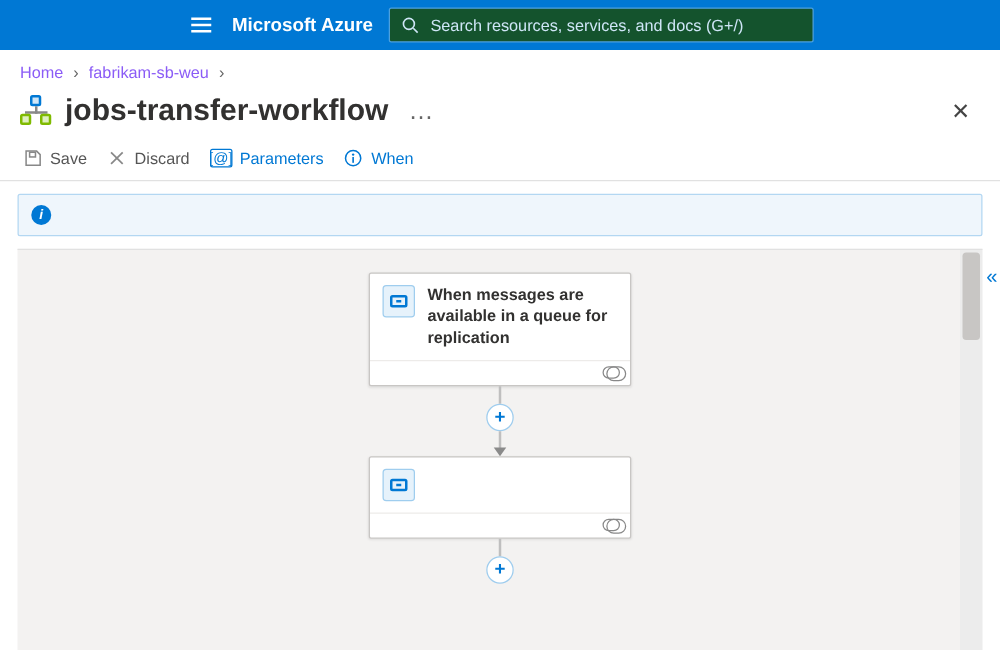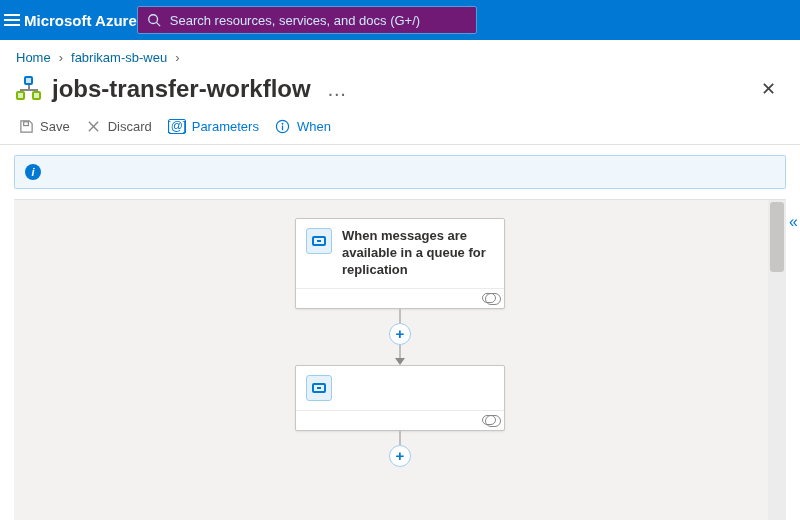--- a/index.html
+++ b/index.html
@@ -1,29 +1,29 @@
 <!DOCTYPE html>
 <html><head>
 <meta charset="utf-8">
 <style>
   * { box-sizing: border-box; margin: 0; padding: 0; font-family: "Segoe UI", Arial, sans-serif; }
   body { width: 800px; height: 520px; overflow: hidden; background: #fff; }
 
   
-  .topbar { height: 40px; background: #0078d4; display: flex; align-items: center; padding: 0 0; gap: 0; }
+  .topbar { height: 40px; background: #0078d4; display: flex; align-items: center; padding: 0 12px; gap: 13px; justify-content: center; }
   .hamburger { width: 24px; height: 24px; display:flex; align-items:center; justify-content:center; cursor:pointer; }
   .hamburger div { width:16px; height:2px; background:#fff; box-shadow: 0 -5px 0 #fff, 0 5px 0 #fff; }
   .brand { color:#fff; font-weight:600; font-size:15px; white-space:nowrap; }
-  .searchbox { flex:0 0 340px; height:28px; background:#701a75; border:1px solid #4ca0de; display:flex; align-items:center; padding:0 8px; gap:8px; border-radius:2px; }
+  .searchbox { flex:0 0 340px; height:28px; background:#14532d; border:1px solid #4ca0de; display:flex; align-items:center; padding:0 8px; gap:8px; border-radius:2px; }
   .searchbox input { flex:1; background:transparent; border:none; outline:none; color:#cfe6f7; font-size:13px; }
   .searchbox input::placeholder { color:#cfe6f7; }
 
   
   .breadcrumb { height:34px; display:flex; align-items:center; padding:0 16px; gap:8px; font-size:13px; }
-  .breadcrumb a { color:#0369a1; text-decoration:none; }
+  .breadcrumb a { color:#8b5cf6; text-decoration:none; }
   .breadcrumb .sep { color:#666; }
 
   
   .titlebar { display:flex; align-items:center; padding:0 16px 8px 16px; gap:10px; }
   .wf-icon { width:26px; height:26px; position:relative; }
   .wf-icon .box { position:absolute; border:2px solid #0078d4; background:#cfe6f7; border-radius:2px; }
   .wf-icon .b1 { width:9px; height:9px; left:8px; top:0; }
   .wf-icon .b2 { width:9px; height:9px; left:0; top:15px; border-color:#7fba00; background:#dff0c0; }
   .wf-icon .b3 { width:9px; height:9px; left:16px; top:15px; border-color:#7fba00; background:#dff0c0; }
   .wf-icon .stem { position:absolute; left:12px; top:9px; width:2px; height:6px; background:#888; }

